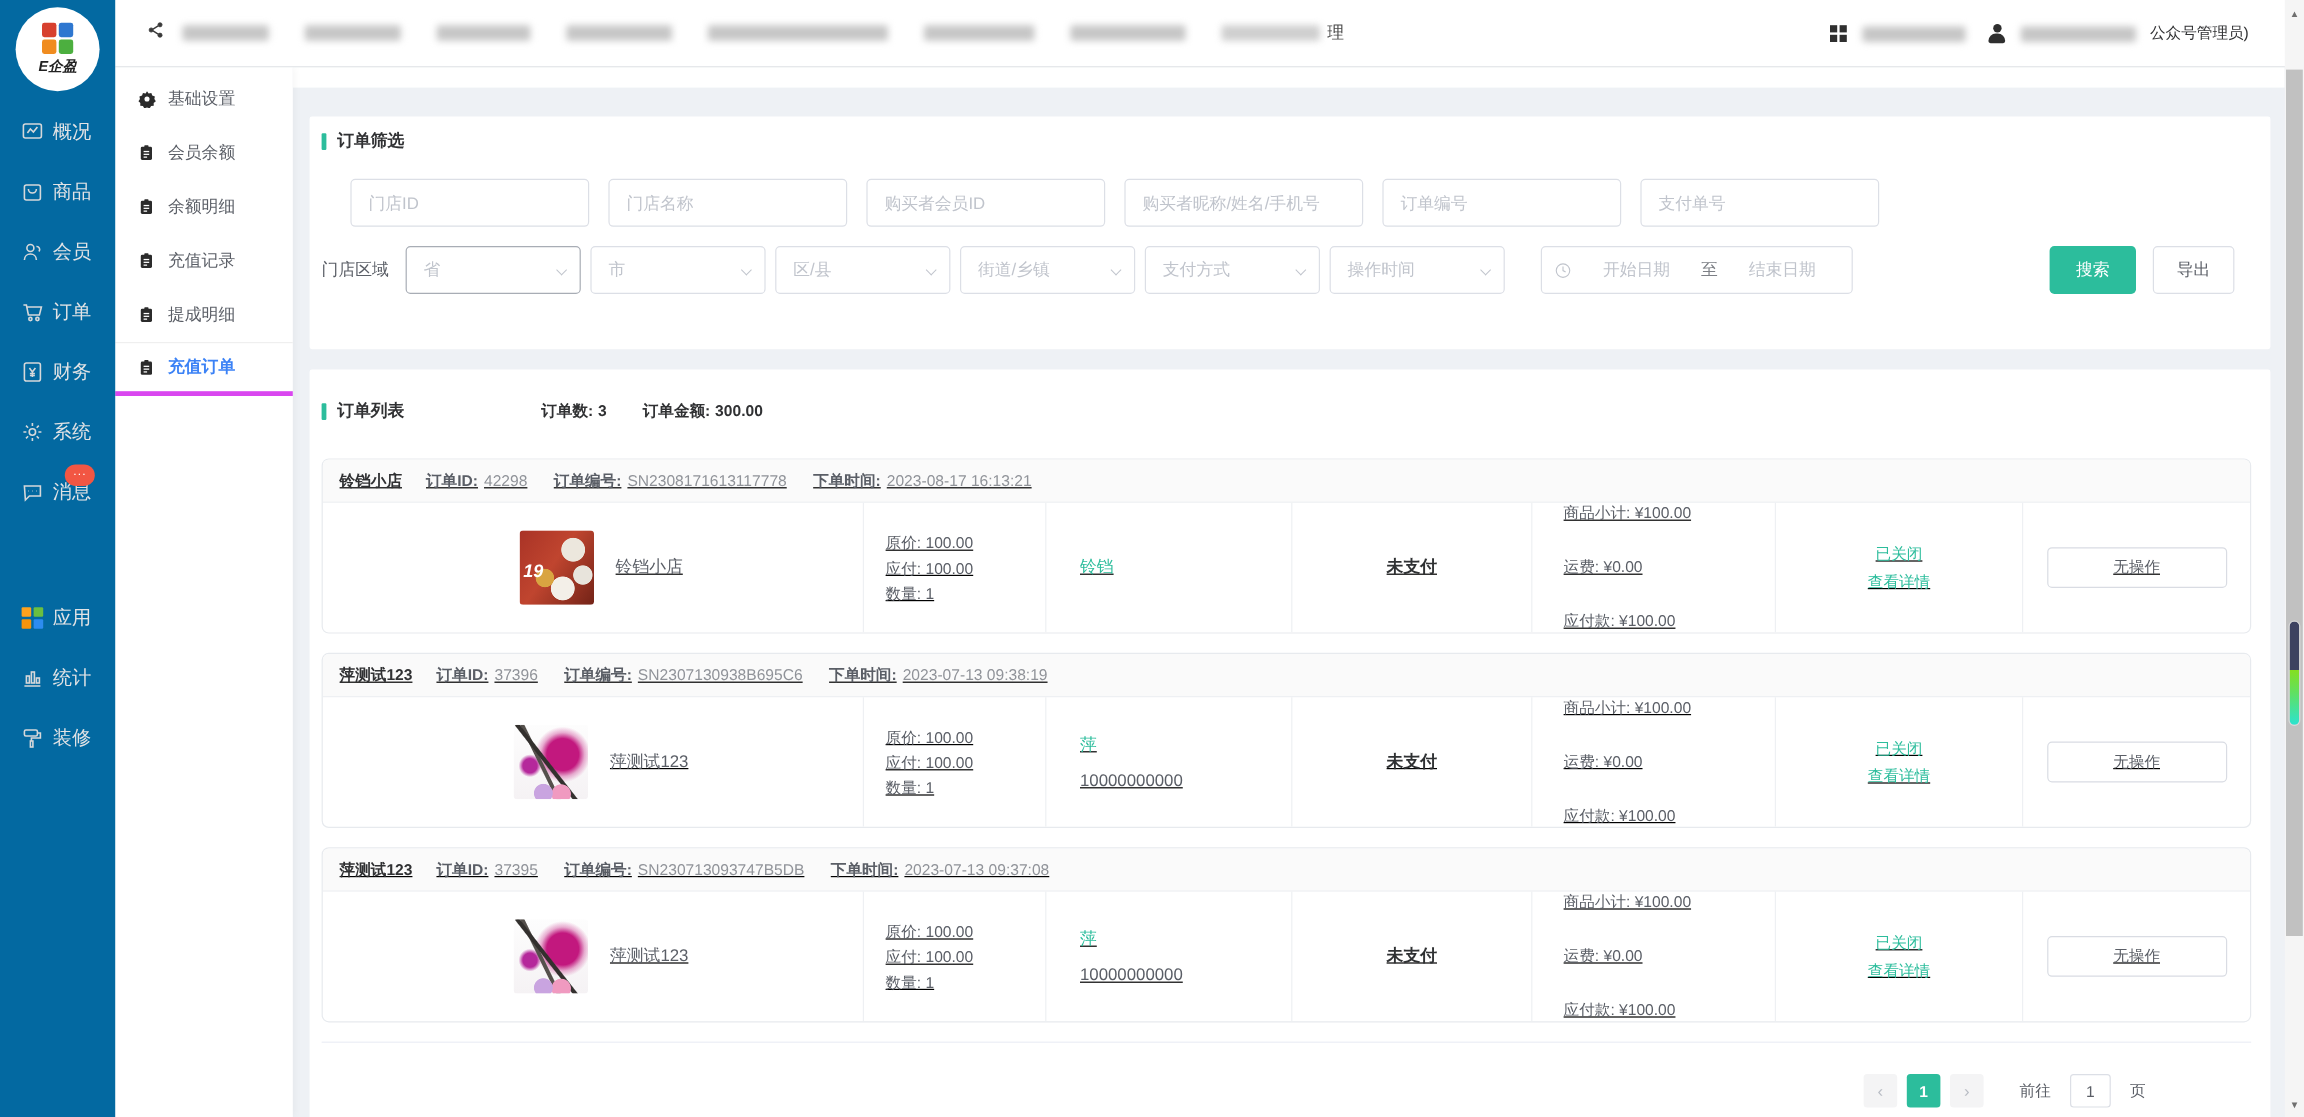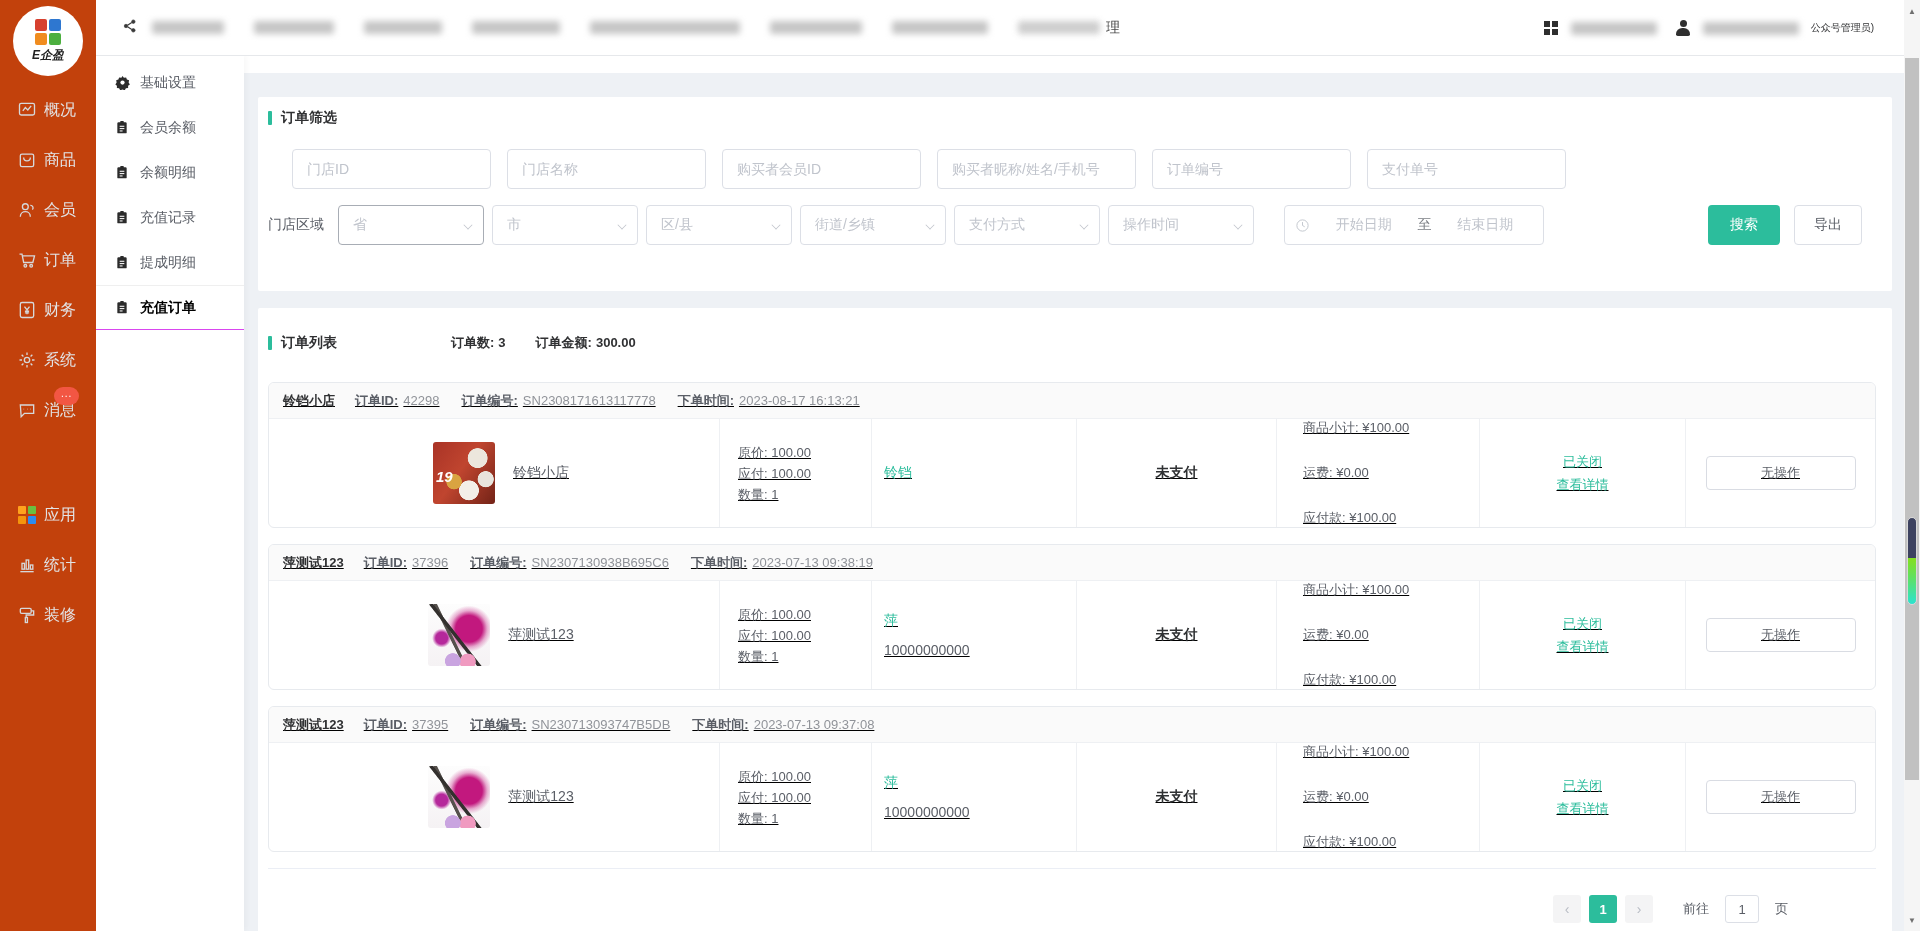--- a/index.html
+++ b/index.html
@@ -1,20 +1,20 @@
 <!DOCTYPE html>
 <html><head>
 <meta charset="utf-8">
 <style>
   * { margin:0; padding:0; box-sizing:border-box; }
   html,body { width:1920px; height:931px; overflow:hidden; font-family:"Liberation Sans",sans-serif; background:#eef1f5; }
   .app { position:relative; width:1920px; height:931px; }
 
   
-  .sidebar { position:absolute; left:0; top:0; width:96px; height:931px; background:#c2410c; z-index:30; }
+  .sidebar { position:absolute; left:0; top:0; width:96px; height:931px; background:#0369a1; z-index:30; }
   .logo { position:absolute; left:13px; top:6px; width:70px; height:70px; background:#fff; border-radius:50%; display:flex; flex-direction:column; align-items:center; justify-content:center; }
   .logo-mark { width:26px; height:26px; display:grid; grid-template-columns:12px 12px; grid-template-rows:12px 12px; gap:2px; }
   .logo-mark i { display:block; border-radius:2px; }
   .lm1{background:#d7402f;} .lm2{background:#2e77d0;} .lm3{background:#f08c1f;} .lm4{background:#4caf3f;}
   .logo-text { font-size:12px; font-weight:bold; font-style:italic; color:#222; margin-top:2px; letter-spacing:0; }
   .side-nav { position:absolute; left:0; width:96px; }
   .nav-main { top:85px; } .nav-lower { top:490px; }
   .side-item { position:relative; height:50px; display:flex; align-items:center; padding-left:17px; cursor:pointer; }
   .side-item .s-icon { width:20px; height:20px; margin-right:7px; display:flex; align-items:center; justify-content:center; }
   .side-item svg { stroke:#d6d8da; fill:none; stroke-width:1.6; }
@@ -30,28 +30,28 @@
   .nav-chips { display:flex; align-items:center; margin-left:14px; }
   .chip { height:13px; border-radius:2px; background:#c6c6c6; filter:blur(3px); margin-right:30px; }
   .chip-half { opacity:.85; }
   .partial-char { font-size:14px; color:#4a4a4a; margin-left:-24px; margin-right:10px; }
   .topbar-right { position:absolute; right:46px; top:0; height:56px; display:flex; align-items:center; gap:12px; }
   .grid-icon { width:15px; height:15px; display:grid; grid-template-columns:6px 6px; grid-template-rows:6px 6px; gap:2px; }
   .grid-icon i { background:#2f2f2f; display:block; }
   .user-icon { width:16px; height:16px; position:relative; }
   .user-icon::before { content:""; position:absolute; left:5px; top:0; width:7px; height:7px; border-radius:50%; background:#2f2f2f; }
   .user-icon::after { content:""; position:absolute; left:1px; top:8px; width:14px; height:8px; border-radius:7px 7px 2px 2px; background:#2f2f2f; }
-  .admin-text { font-size:10px; color:#303133;text-align:center; }
+  .admin-text { font-size:13px; color:#303133;text-align:center; }
 
   
   .submenu { position:absolute; left:96px; top:56px; width:148px; bottom:0; background:#fff; box-shadow:2px 0 6px rgba(0,0,0,.04); z-index:10; padding-top:4px; }
   .sub-item { height:45px; display:flex; align-items:center; padding-left:18px; cursor:pointer; color:#5a5e66; font-size:14px; }
   .sub-item .m-icon { width:16px; height:16px; margin-right:10px; display:flex; align-items:center; justify-content:center; }
   .sub-item svg { fill:#2b2b2b; }
-  .sub-item.active { color:#000000; font-weight:bold; border-top:1px solid #efefef; border-bottom:1px solid #d946ef; }
+  .sub-item.active { color:#3b82f6; font-weight:bold; border-top:1px solid #efefef; border-bottom:4px solid #d946ef; }
 
   
   .content { position:absolute; left:244px; top:56px; width:1660px; bottom:0; background:#eef1f5; overflow:hidden; }
   .strip { height:17px; background:#fff; }
   .panel { background:#fff; border-radius:2px; margin:0 12px 0 14px; }
   .panel-filter { margin-top:24px; height:194px; padding:12px 16px 0 10px; }
   .sec-title { display:flex; align-items:center; }
   .sec-bar { width:4px; height:14px; background:#2cbd9c; border-radius:1px; margin-right:9px; }
   .sec-label { font-size:14px; font-weight:bold; color:#303133; }
   .filter-row1 { display:flex; gap:16px; margin-top:22px;padding-left:24px; }
@@ -97,21 +97,21 @@
   .img-makeup { background:
       radial-gradient(circle at 40% 92%, #c9a4e0 0 11%, transparent 12%),
       radial-gradient(circle at 64% 93%, #f09ac0 0 11%, transparent 12%),
       linear-gradient(52deg, transparent 44%, #33302e 45% 48%, transparent 49%),
       linear-gradient(64deg, transparent 38%, #55504c 39% 42%, transparent 43%),
       radial-gradient(circle at 66% 40%, #c2187e 0 24%, rgba(194,24,126,.35) 33%, transparent 42%),
       radial-gradient(circle at 22% 55%, #b5289b 0 10%, transparent 16%),
       linear-gradient(#fdfdfd,#f5f2f4); }
   .pname { font-size:14px; color:#5a5e66; margin-left:18px; }
   .col-price { width:152px; padding-left:18px; line-height:21px; }
-  .col-buyer { width:205px; padding-left:12px; }
+  .col-buyer { width:205px; padding-left:28px; }
   .buyer-name { color:#2cbd9c; font-size:14px; }
   .buyer-phone { color:#5a5e66; font-size:14px; margin-top:12px; }
   .buyer-phone:empty { display:none; }
   .col-paystatus { width:200px; align-items:center; font-weight:bold; color:#2f3133; font-size:14px; }
   .col-amounts { width:203px; padding-left:26px; line-height:26px;gap:19px; }
   .col-status { width:206px; align-items:center; }
   .col-status .link { color:#2cbd9c; font-size:13px; line-height:23px; cursor:pointer; }
   .col-action { flex:1; align-items:center; }
   .action-btn { width:150px; height:34px; background:#fff; border:1px solid #d9dce3; border-radius:4px; color:#5a5e66; font-size:13px; cursor:pointer; font-family:"Liberation Sans",sans-serif; }
 

